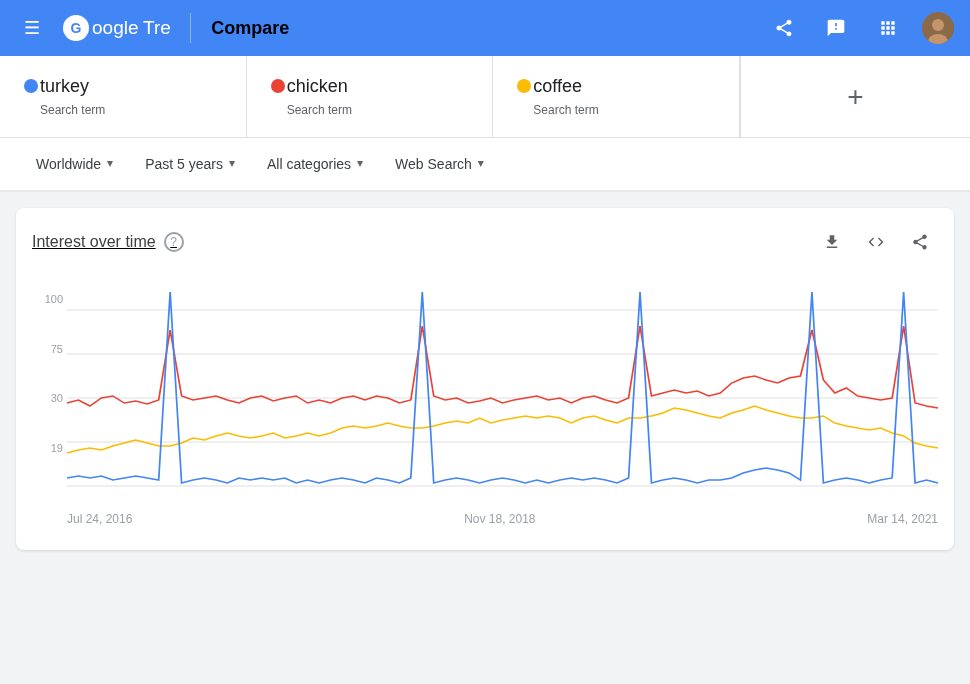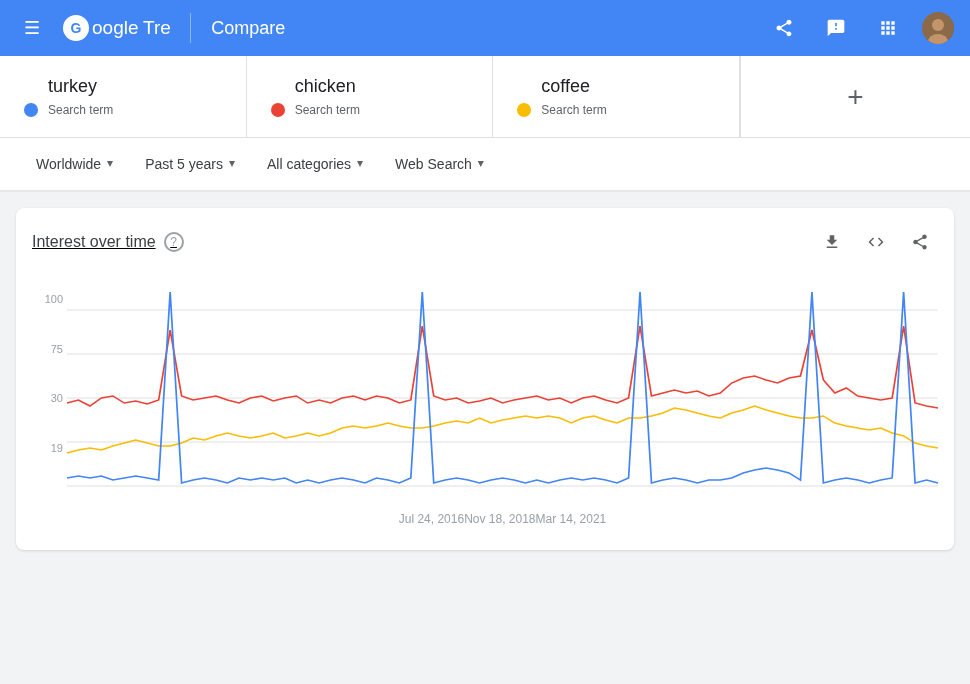--- a/index.html
+++ b/index.html
@@ -10,40 +10,40 @@
       background: #4285f4;
       height: 56px;
       display: flex;
       align-items: center;
       padding: 0 16px;
       gap: 12px;
     }
     .header-menu-icon { color: white; font-size: 18px; cursor: pointer; padding: 8px; }
     .google-trends-logo { display: flex; align-items: center; gap: 4px; }
     .header-divider { width: 1px; height: 30px; background: rgba(255,255,255,0.4); margin: 0 8px; }
-    .header-compare { color: #ffffff; font-size: 18px; font-weight: 400; }
+    .header-compare { color: #000000; font-size: 18px; font-weight: 700; }
     .header-spacer { flex: 1; }
     .header-icons { display: flex; align-items: center; gap: 16px; }
     .header-icon-btn { color: white; font-size: 20px; cursor: pointer; width: 36px; height: 36px; display: flex; align-items: center; justify-content: center; border-radius: 50%; }
     .avatar { width: 32px; height: 32px; border-radius: 50%; background: #8b6a4a; overflow: hidden; cursor: pointer; }
     .avatar-inner { width: 100%; height: 100%; background: linear-gradient(135deg, #a0785a 0%, #7a5a3a 100%); display: flex; align-items: center; justify-content: center; }
 
     
     .search-terms-row {
       background: white;
       display: flex;
       border-bottom: 1px solid #e0e0e0;
     }
     .search-term-cell {
       flex: 1;
       padding: 20px 24px;
       border-right: 1px solid #e0e0e0;
       display: flex;
-      align-items: flex-end;
-      gap: 10px;
+      align-items: flex-start;
+      gap: 2px;
       cursor: pointer;
     }
     .search-term-cell:last-child { border-right: none; }
     .search-term-dot {
       width: 14px;
       height: 14px;
       border-radius: 50%;
       margin-top: 3px;
       flex-shrink: 0;
     }
@@ -139,21 +139,21 @@
     .bar {
       width: 26px;
       border-radius: 2px 2px 0 0;
     }
     .bar-label { font-size: 12px; color: #5f6368; margin-top: 8px; }
     .chart-main { flex: 1; position: relative; }
 
     
     .x-axis-labels {
       display: flex;
-      justify-content: center;
+      justify-content: space-between;
       padding: 4px 0 0 35px;
       font-size: 12px;
       color: #9aa0a6;
     }
   </style>
 </head>
 <body>
 
 <div class="header">
   <span class="header-menu-icon">☰</span>

